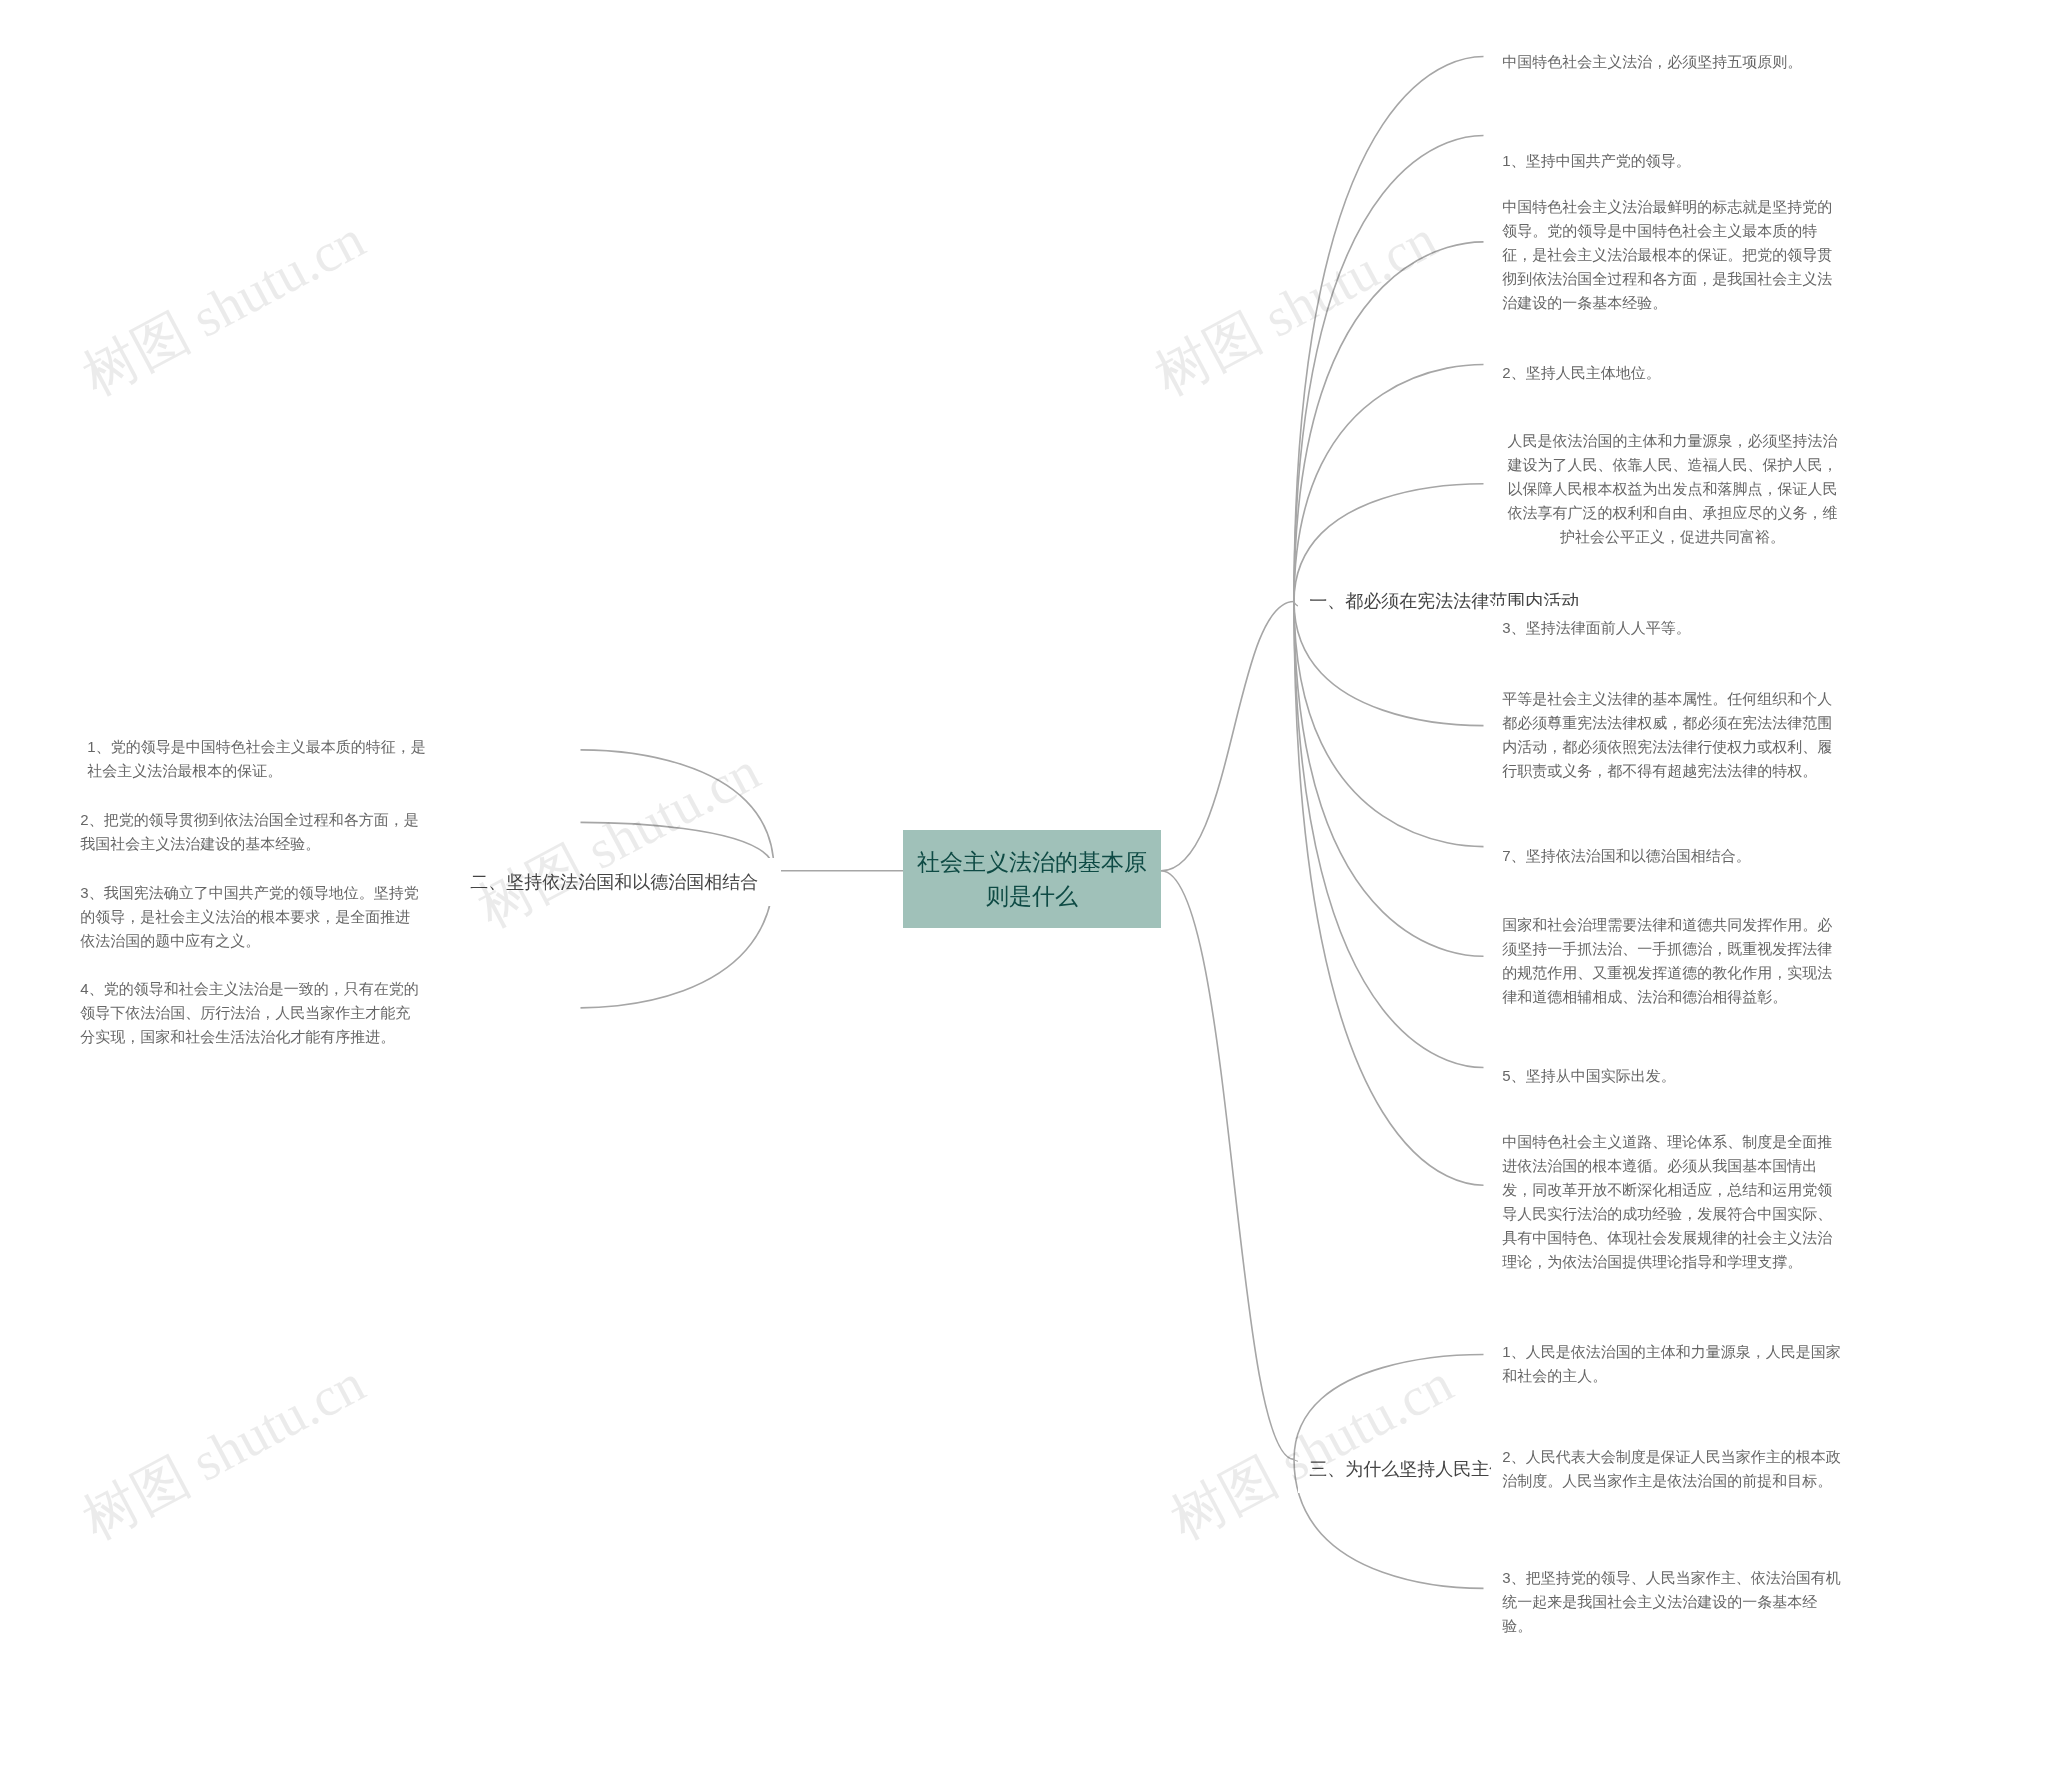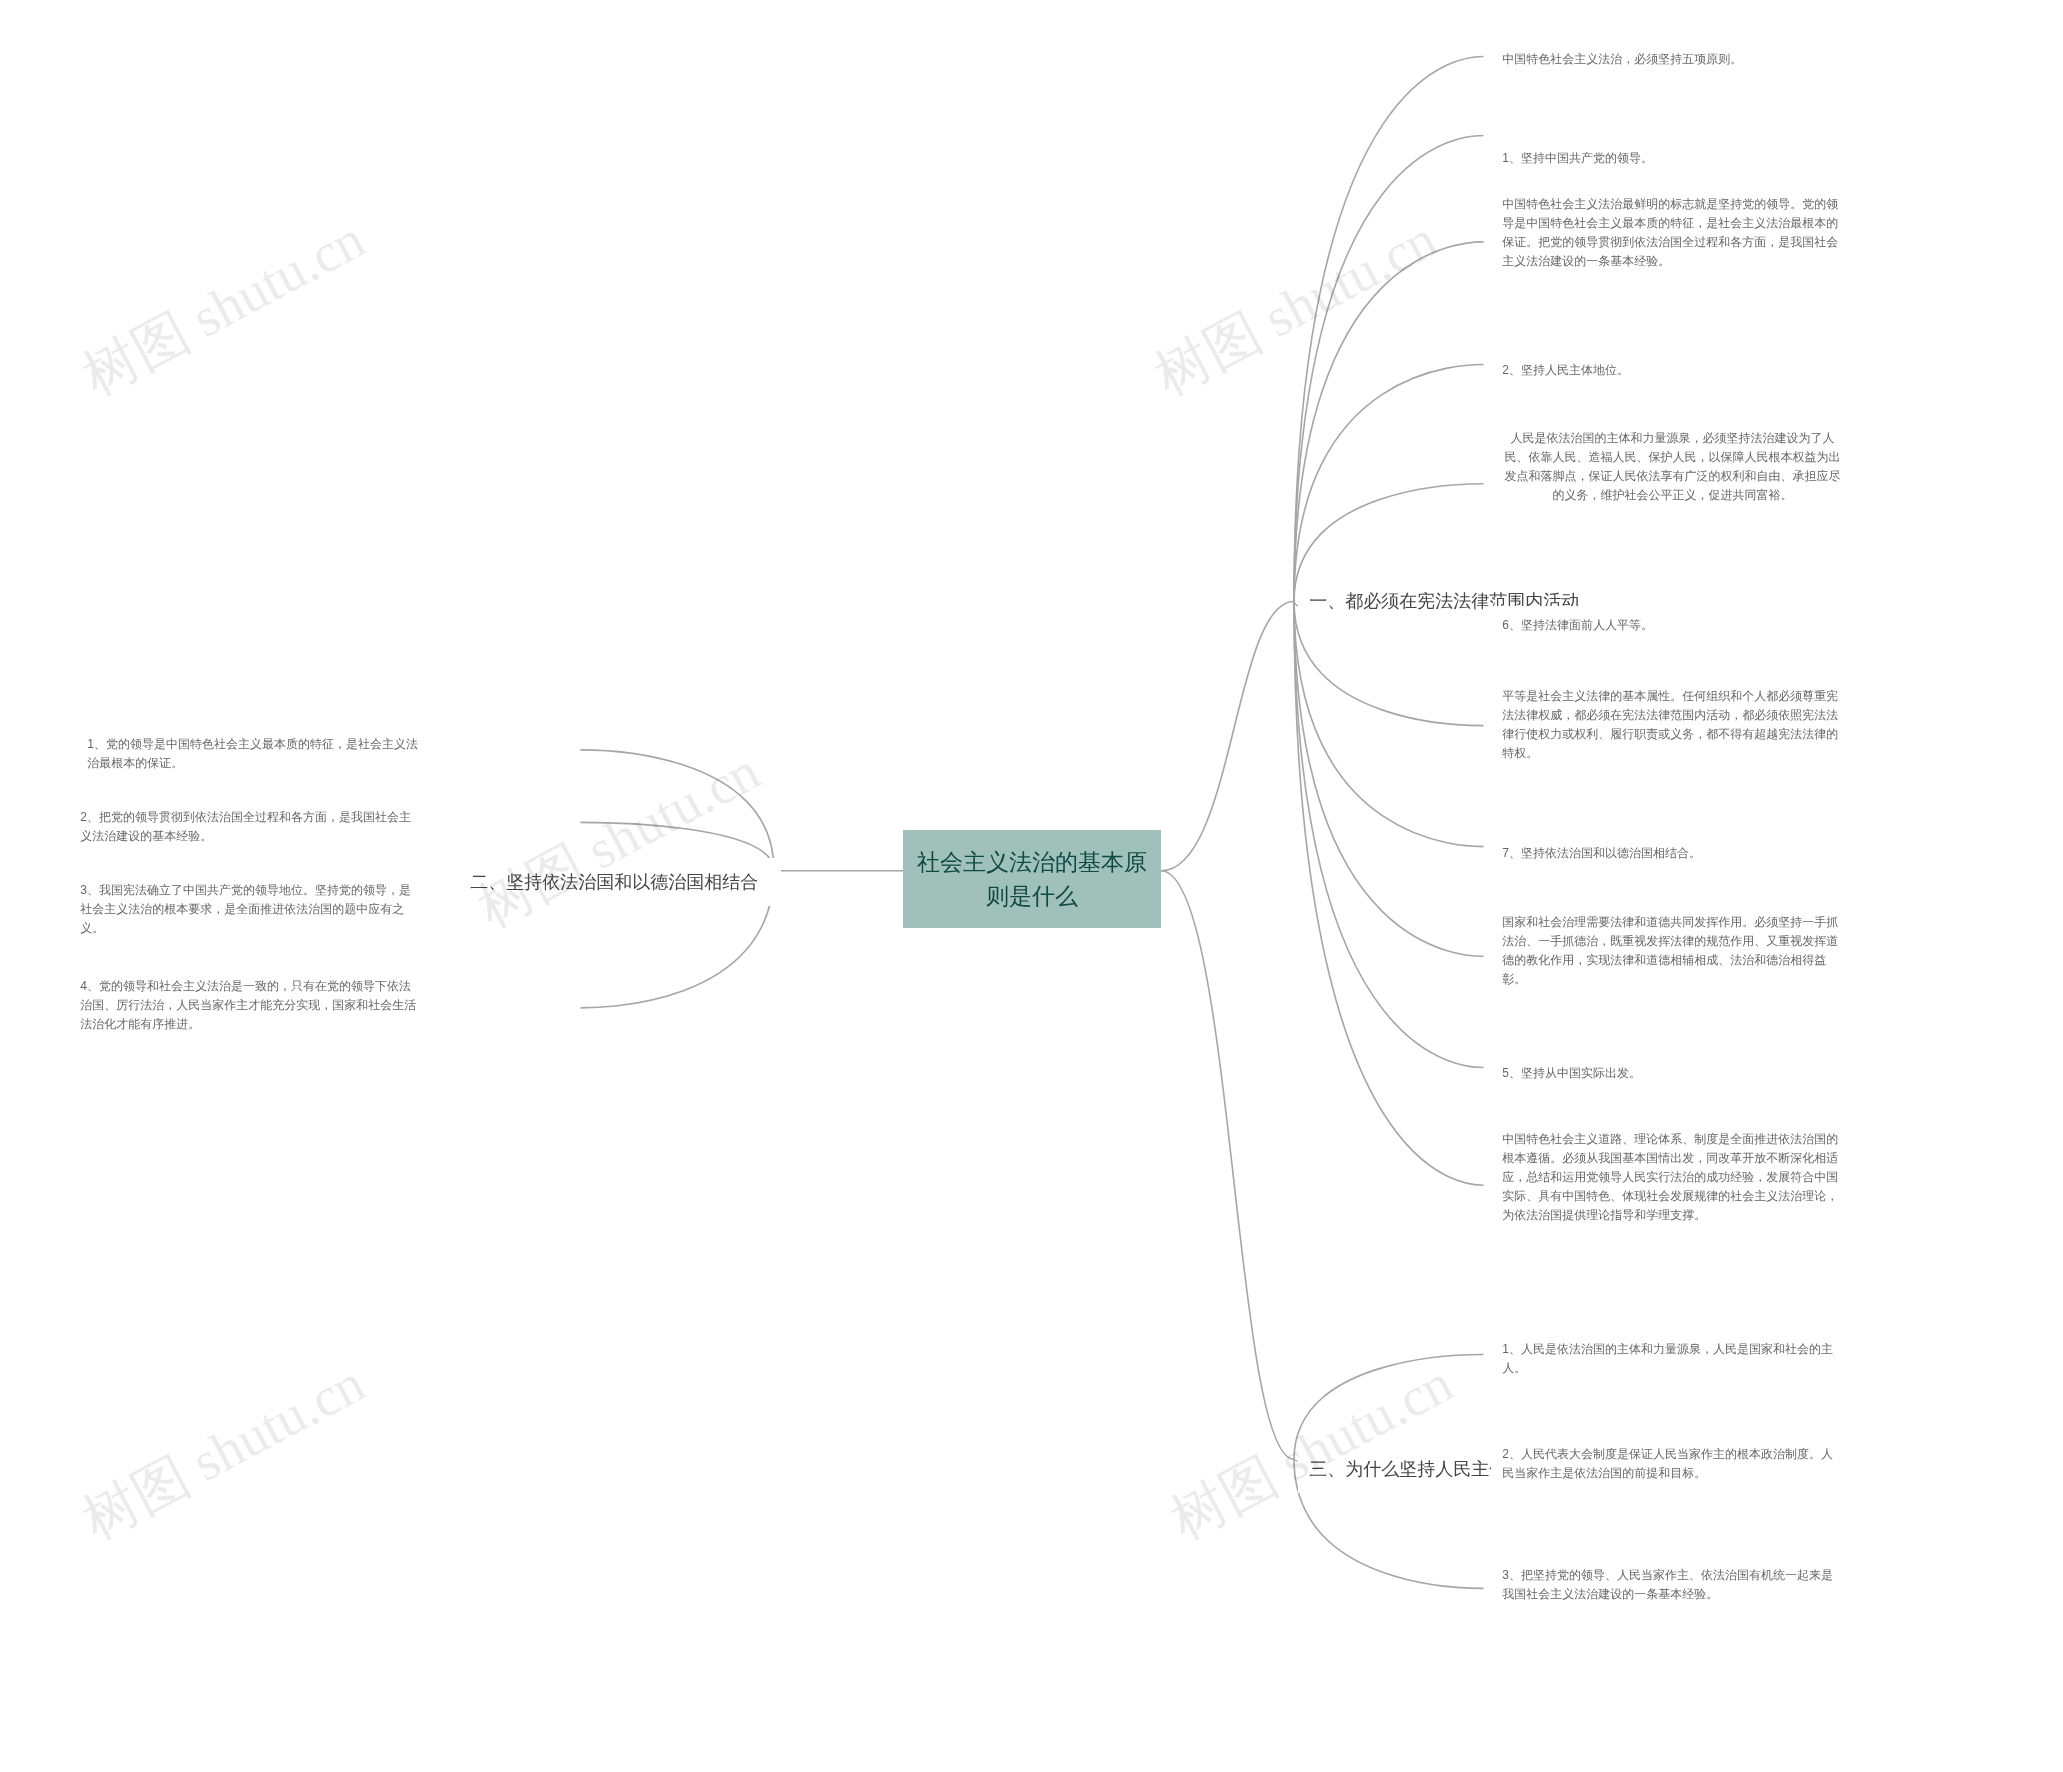--- a/index.html
+++ b/index.html
@@ -35,21 +35,21 @@
       text-align: center;
       font-size: 23px;
       padding: 14.5px 13px;
       line-height: 1.5;
     }
     .node.sub {
       font-size: 18px;
       color: #444;
     }
     .node.leaf {
-      font-size: 12px;
+      font-size: 15px;
       color: #666;
     }
     .watermark {
       position: absolute;
       font-size: 55px;
       color: rgba(0,0,0,0.08);
       font-family: "Times New Roman", serif;
       transform-origin: left bottom;
       white-space: nowrap;
       pointer-events: none;
@@ -94,21 +94,21 @@
 
 <div class="node sub" style="left:1298px; top:577px; width:322px;">
   <span>一、都必须在宪法法律范围内活动</span>
 </div>
 
 <div class="node leaf" style="left:1491px; top:40px; width:363px;"><span>中国特色社会主义法治，必须坚持五项原则。</span></div>
 <div class="node leaf" style="left:1491px; top:139px; width:363px;"><span>1、坚持中国共产党的领导。</span></div>
 <div class="node leaf" style="left:1491px; top:185px; width:363px;"><span>中国特色社会主义法治最鲜明的标志就是坚持党的领导。党的领导是中国特色社会主义最本质的特征，是社会主义法治最根本的保证。把党的领导贯彻到依法治国全过程和各方面，是我国社会主义法治建设的一条基本经验。</span></div>
 <div class="node leaf" style="left:1491px; top:351px; width:363px;"><span>2、坚持人民主体地位。</span></div>
 <div class="node leaf" style="left:1491px; top:419px; width:363px;text-align:center;"><span>人民是依法治国的主体和力量源泉，必须坚持法治建设为了人民、依靠人民、造福人民、保护人民，以保障人民根本权益为出发点和落脚点，保证人民依法享有广泛的权利和自由、承担应尽的义务，维护社会公平正义，促进共同富裕。</span></div>
-<div class="node leaf" style="left:1491px; top:606px; width:363px;"><span>6、坚持法律面前人人平等。</span></div>
+<div class="node leaf" style="left:1491px; top:606px; width:363px;"><span>3、坚持法律面前人人平等。</span></div>
 <div class="node leaf" style="left:1491px; top:677px; width:363px;"><span>平等是社会主义法律的基本属性。任何组织和个人都必须尊重宪法法律权威，都必须在宪法法律范围内活动，都必须依照宪法法律行使权力或权利、履行职责或义务，都不得有超越宪法法律的特权。</span></div>
 <div class="node leaf" style="left:1491px; top:834px; width:363px;"><span>7、坚持依法治国和以德治国相结合。</span></div>
 <div class="node leaf" style="left:1491px; top:903px; width:363px;"><span>国家和社会治理需要法律和道德共同发挥作用。必须坚持一手抓法治、一手抓德治，既重视发挥法律的规范作用、又重视发挥道德的教化作用，实现法律和道德相辅相成、法治和德治相得益彰。</span></div>
 <div class="node leaf" style="left:1491px; top:1054px; width:363px;"><span>5、坚持从中国实际出发。</span></div>
 <div class="node leaf" style="left:1491px; top:1120px; width:363px;"><span>中国特色社会主义道路、理论体系、制度是全面推进依法治国的根本遵循。必须从我国基本国情出发，同改革开放不断深化相适应，总结和运用党领导人民实行法治的成功经验，发展符合中国实际、具有中国特色、体现社会发展规律的社会主义法治理论，为依法治国提供理论指导和学理支撑。</span></div>
 
 <div class="node sub" style="left:1298px; top:1445px; width:322px;">
   <span>三、为什么坚持人民主体地位</span>
 </div>
 <div class="node leaf" style="left:1491px; top:1330px; width:363px;"><span>1、人民是依法治国的主体和力量源泉，人民是国家和社会的主人。</span></div>

